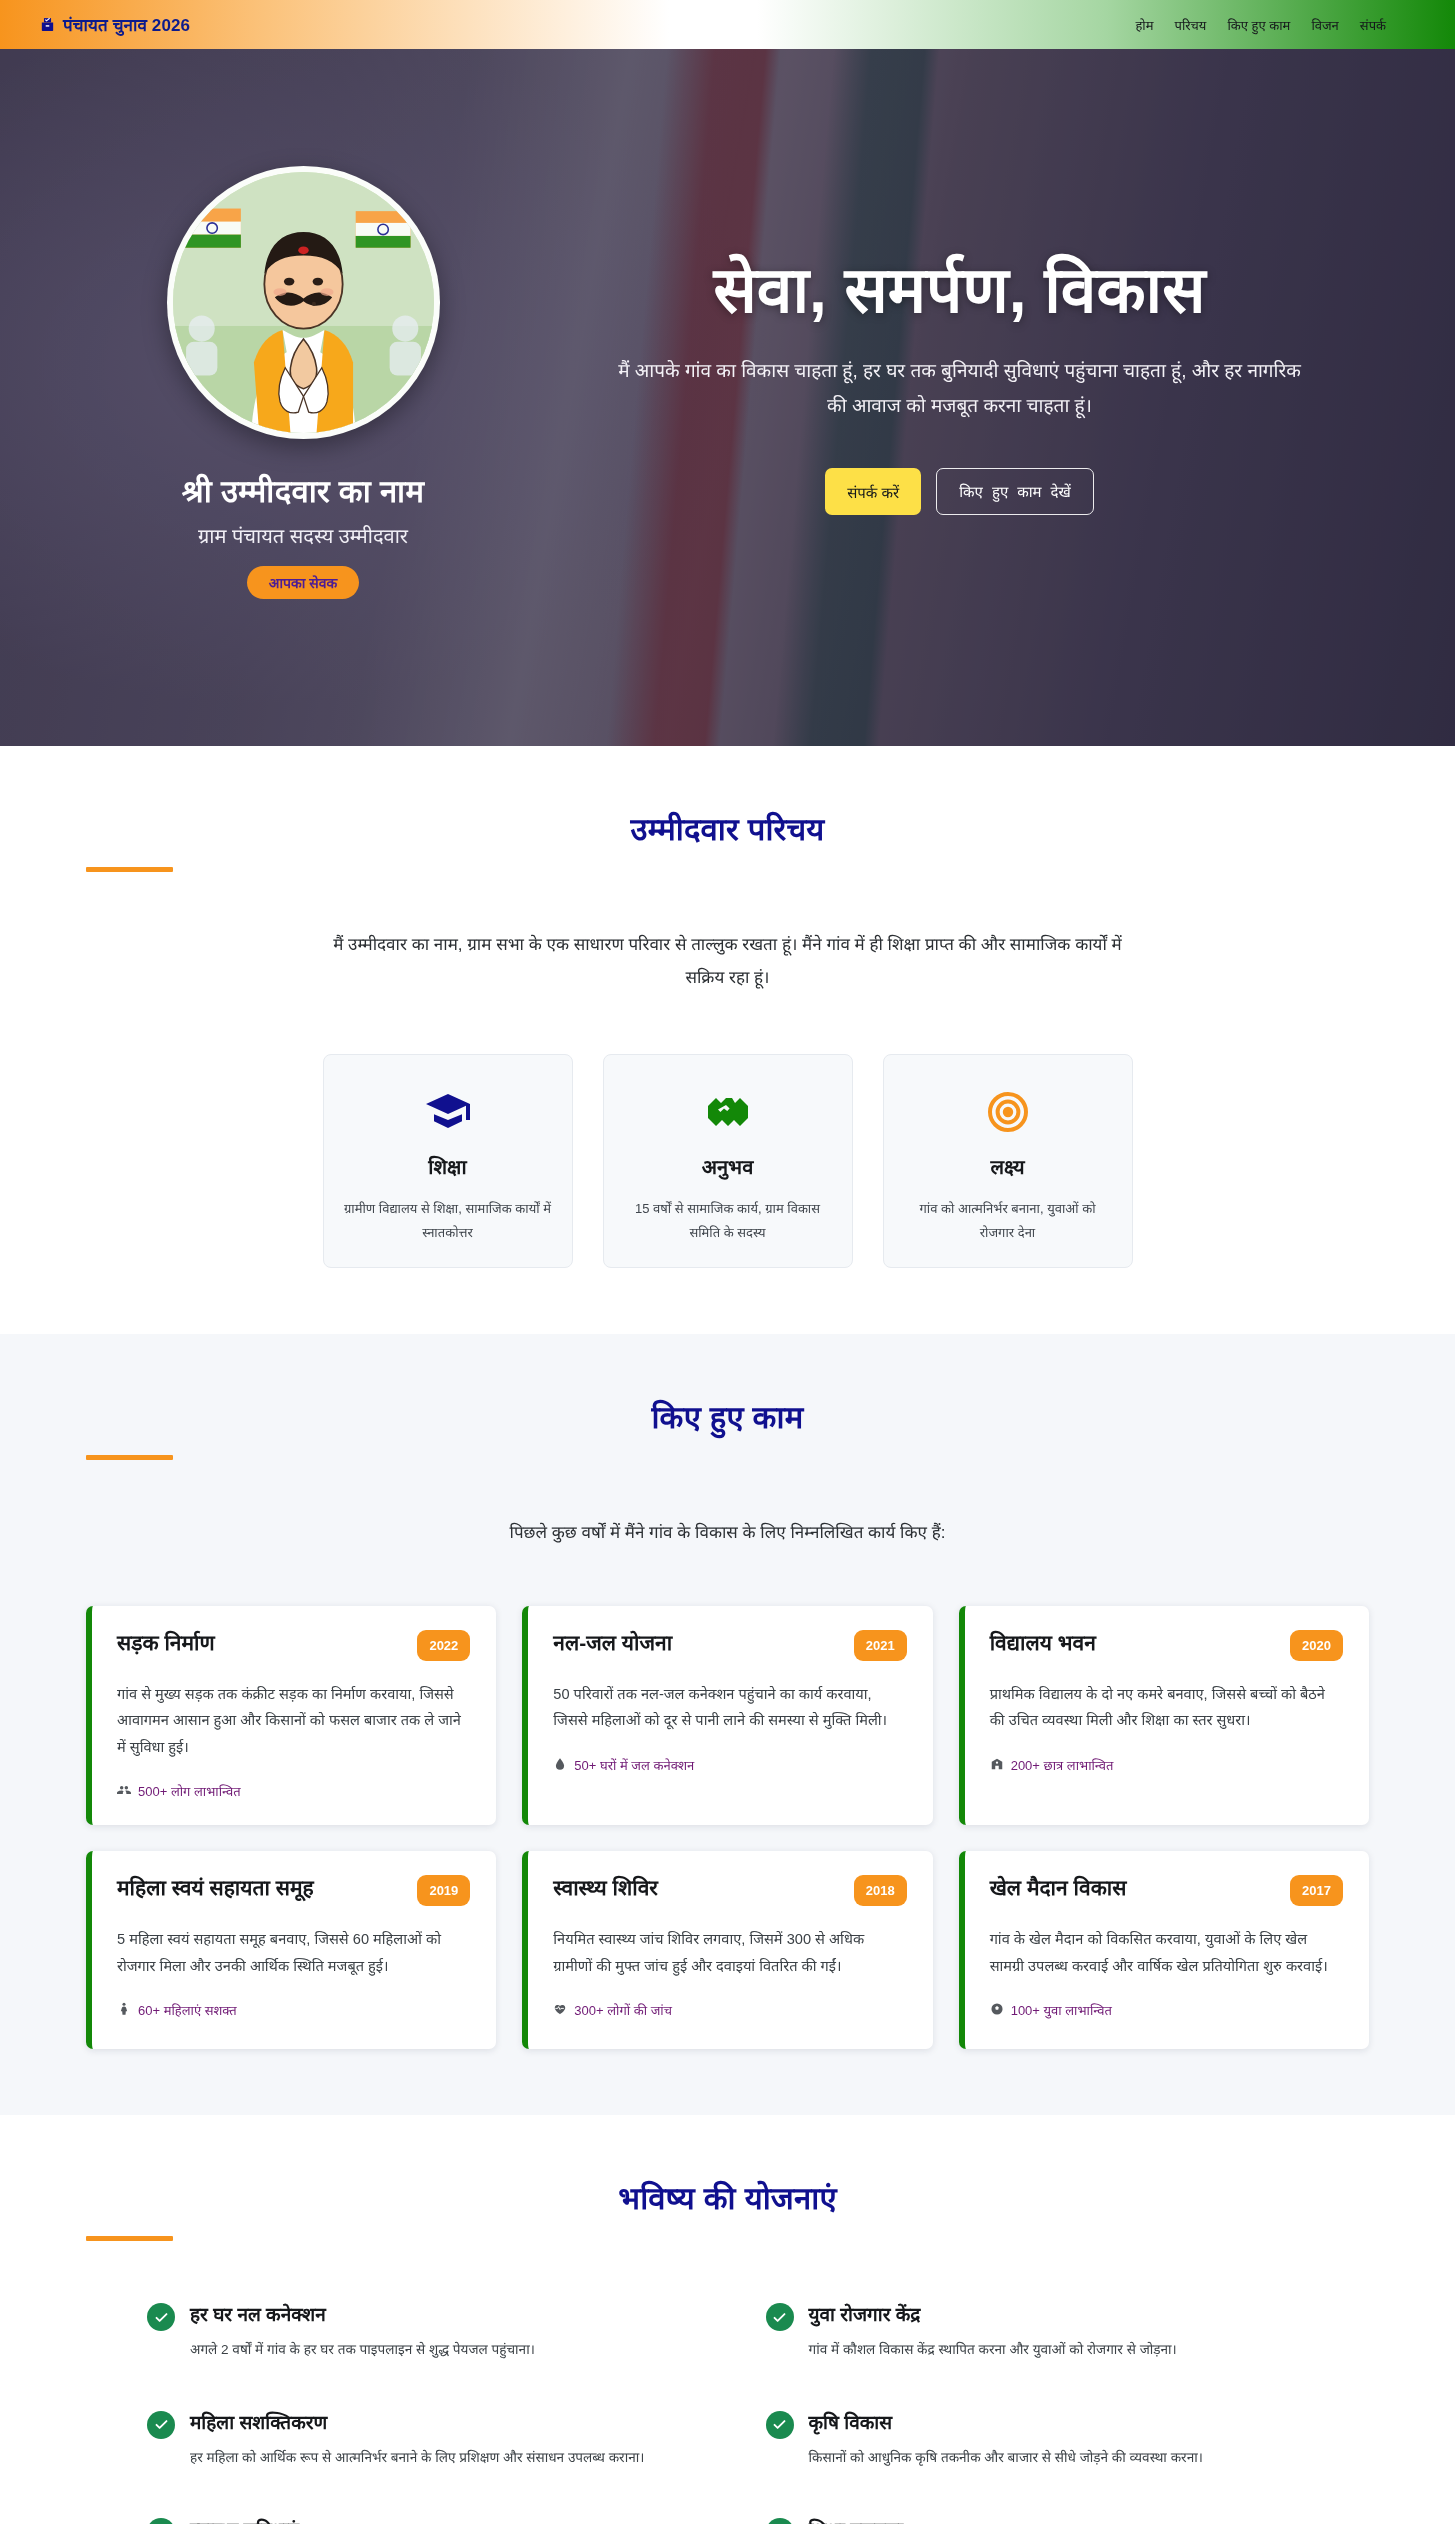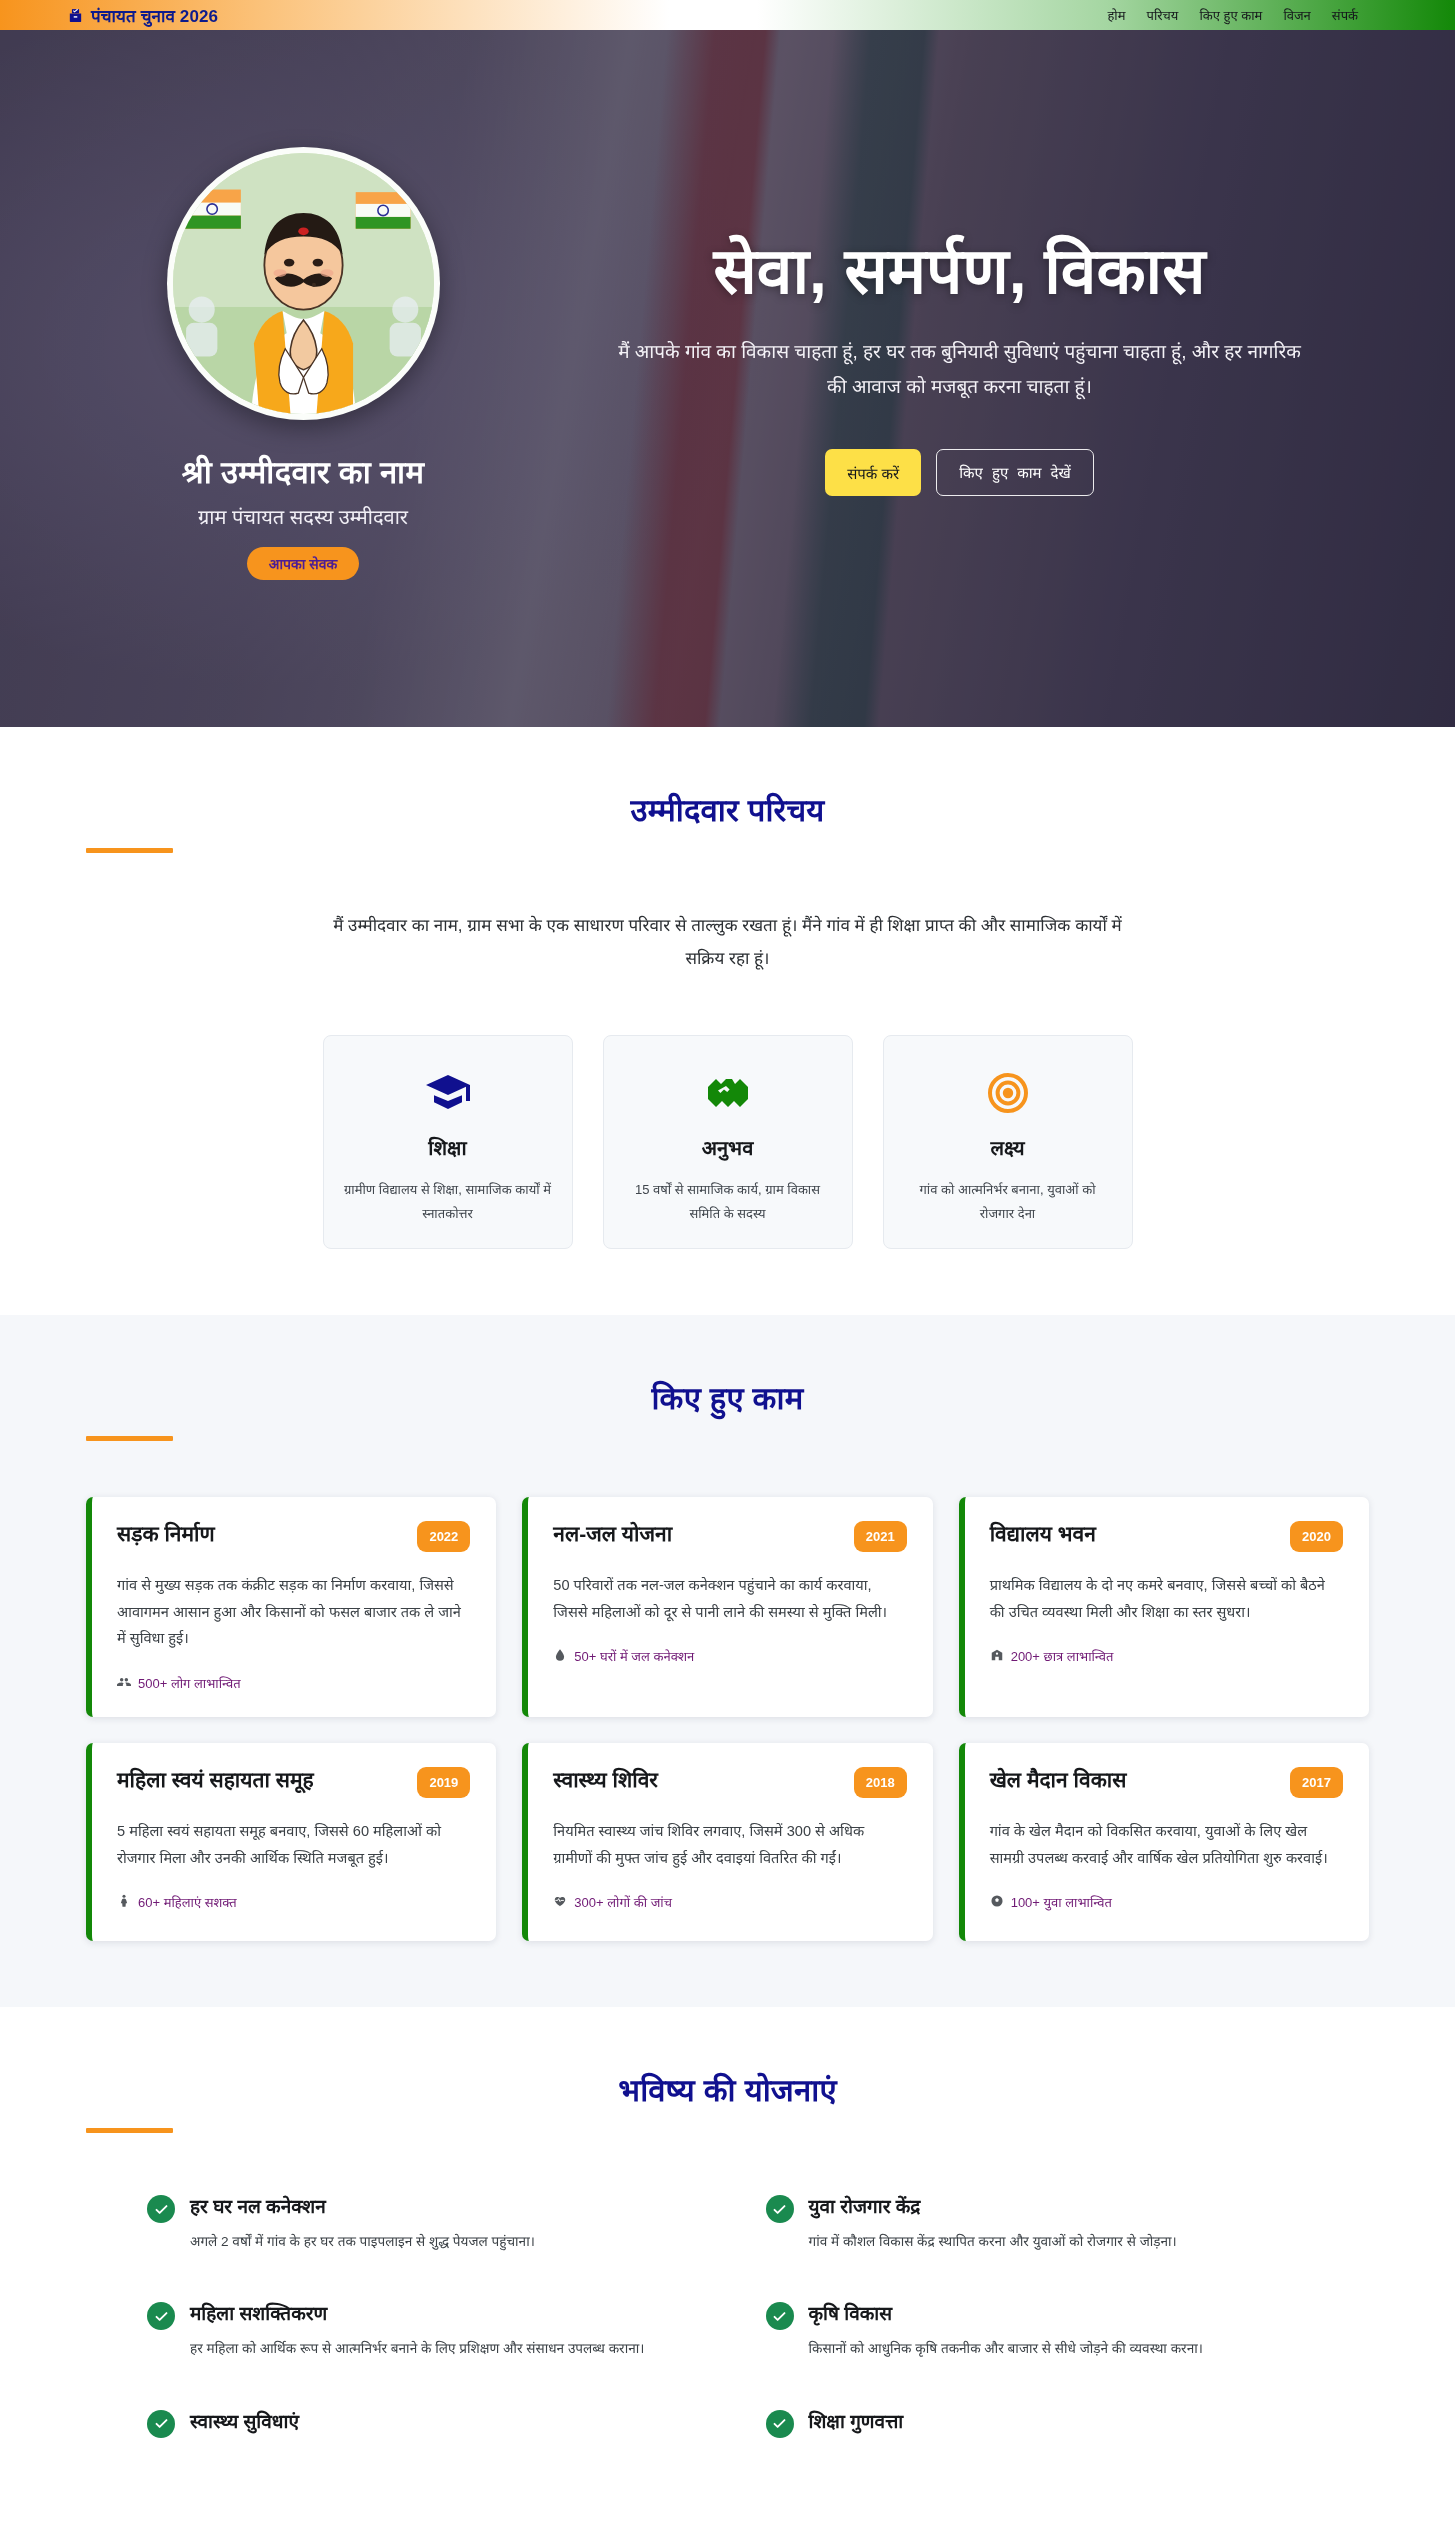--- a/index.html
+++ b/index.html
@@ -7,25 +7,25 @@
   html, body { width: 1455px; }
   body {
     font-family: "Liberation Sans", "DejaVu Sans", sans-serif;
     background: #ffffff;
     color: #212529;
     -webkit-font-smoothing: antialiased;
   }
 
   
   .navbar {
-    height: 30px;
+    height: 49px;
     background: linear-gradient(90deg,#F7941D 0%, #FBC27A 18%, #FFFFFF 46%, #FFFFFF 52%, #A5D6A2 76%, #138808 100%);
     display: flex;
     align-items: center;
-    padding: 0 67px;
+    padding: 0 39px;
     position: relative;
     z-index: 20;
   }
   .brand {
     display: flex; align-items: center; gap: 7px;
     font-size: 17px; font-weight: bold; color: #0d1b8c;
     letter-spacing: 0.1px;
   }
   .brand .ico { display:flex; align-items:center; }
   .nav-links {
@@ -292,20 +292,21 @@
       </div>
       <h3>लक्ष्य</h3>
       <p>गांव को आत्मनिर्भर बनाना, युवाओं को रोजगार देना</p>
     </div>
   </div>
 </section>
 
 <section class="section sec-light">
   <h2 class="sec-title">किए हुए काम</h2>
   <div class="sec-rule"></div>
+  <p class="lead">पिछले कुछ वर्षों में मैंने गांव के विकास के लिए निम्नलिखित कार्य किए हैं:</p>
 
   <div class="works-grid">
 
     <div class="work-card">
       <div class="work-head">
         <div class="work-title">सड़क निर्माण</div>
         <div class="work-year">2022</div>
       </div>
       <p class="work-desc">गांव से मुख्य सड़क तक कंक्रीट सड़क का निर्माण करवाया, जिससे आवागमन आसान हुआ और किसानों को फसल बाजार तक ले जाने में सुविधा हुई।</p>
       <div class="work-meta">

